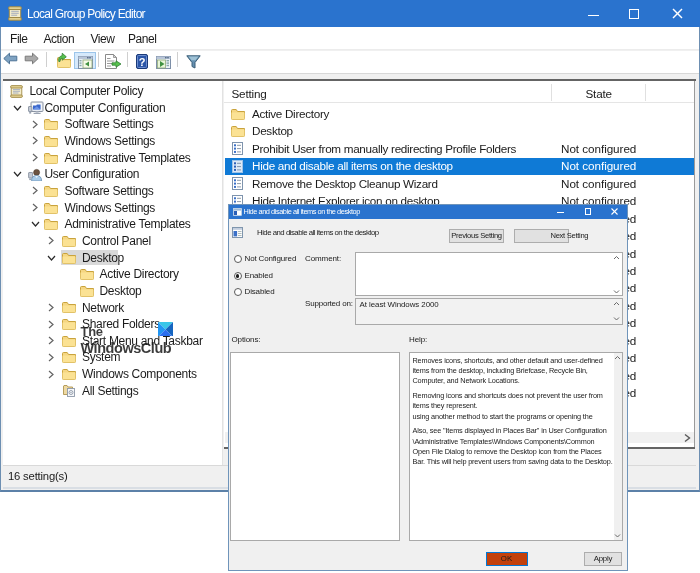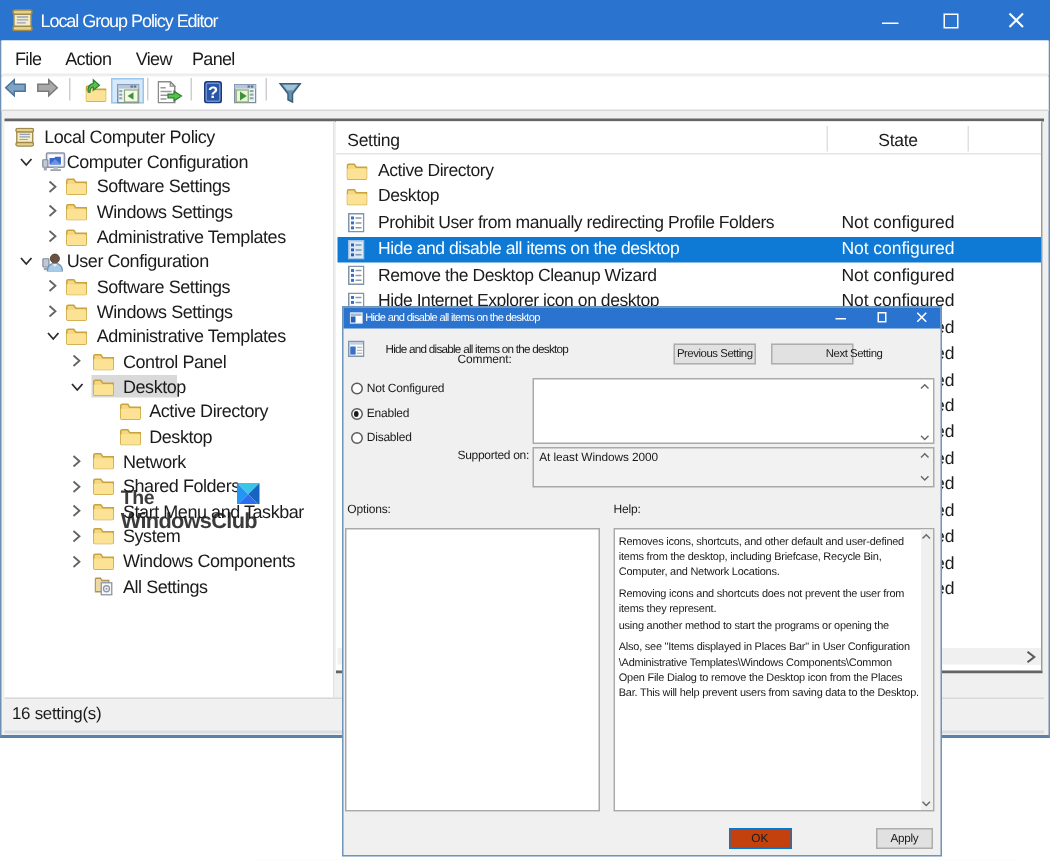--- a/index.html
+++ b/index.html
@@ -476,21 +476,21 @@
 <div class="t" style="left:257px;top:228.2px;font-size:7.8px;z-index:11;letter-spacing:-0.5px;">Hide and disable all items on the desktop</div>
 <div class="abs" style="left:449px;top:228.5px;width:55px;height:14.5px;background:#e1e1e1;border:1px solid #adadad;color:#1b1b1b;text-align:center;white-space:nowrap;font-size:7.6px;letter-spacing:-0.3px;line-height:12.5px;z-index:11;">Previous Setting</div>
 <div class="abs" style="left:513.5px;top:228.5px;width:55px;height:14.5px;background:#e1e1e1;border:1px solid #adadad;color:#1b1b1b;text-align:right;white-space:nowrap;font-size:7.6px;letter-spacing:-0.3px;line-height:12.5px;z-index:11;padding-left:36px;">Next Setting</div>
 <div class="abs" style="left:233.5px;top:255.2px;width:8px;height:8px;border:1px solid #5a5a5a;border-radius:50%;background:#fff;z-index:11;"></div>
 <div class="t" style="left:244.5px;top:254.4px;font-size:8px;z-index:11;letter-spacing:-0.15px;">Not Configured</div>
 <div class="abs" style="left:233.5px;top:272.0px;width:8px;height:8px;border:1px solid #5a5a5a;border-radius:50%;background:#fff;z-index:11;"></div>
 <div class="abs" style="left:235.7px;top:274.2px;width:3.6px;height:3.6px;border-radius:50%;background:#1b1b1b;z-index:11;"></div>
 <div class="t" style="left:244.5px;top:271.2px;font-size:8px;z-index:11;letter-spacing:-0.15px;">Enabled</div>
 <div class="abs" style="left:233.5px;top:287.8px;width:8px;height:8px;border:1px solid #5a5a5a;border-radius:50%;background:#fff;z-index:11;"></div>
 <div class="t" style="left:244.5px;top:287.0px;font-size:8px;z-index:11;letter-spacing:-0.15px;">Disabled</div>
-<div class="t" style="left:305px;top:235px;font-size:8px;z-index:11;letter-spacing:-0.1px;">Comment:</div>
+<div class="t" style="left:305px;top:254px;font-size:8px;z-index:11;letter-spacing:-0.1px;">Comment:</div>
 <div class="abs" style="left:355px;top:252px;width:267.5px;height:44px;background:#fff;border:1px solid #a9a9a9;z-index:11;"></div>
 <svg style="position:absolute;left:613px;top:255px;z-index:11;" width="7" height="6" viewBox="0 0 7 6">
     <polyline points="1,4 3.5,1.5 6,4" fill="none" stroke="#6a6a6a" stroke-width="1"></polyline>
   </svg>
 <svg style="position:absolute;left:613px;top:289px;z-index:11;" width="7" height="6" viewBox="0 0 7 6">
     <polyline points="1,1.5 3.5,4 6,1.5" fill="none" stroke="#6a6a6a" stroke-width="1"></polyline>
   </svg>
 <div class="t" style="left:305px;top:299px;font-size:8px;z-index:11;letter-spacing:-0.2px;">Supported on:</div>
 <div class="abs" style="left:355px;top:298px;width:267.5px;height:26.5px;background:#f2f2f2;border:1px solid #a9a9a9;z-index:11;"></div>
 <div class="t" style="left:359.5px;top:300.3px;font-size:7.9px;z-index:11;letter-spacing:-0.05px;">At least Windows 2000</div>

